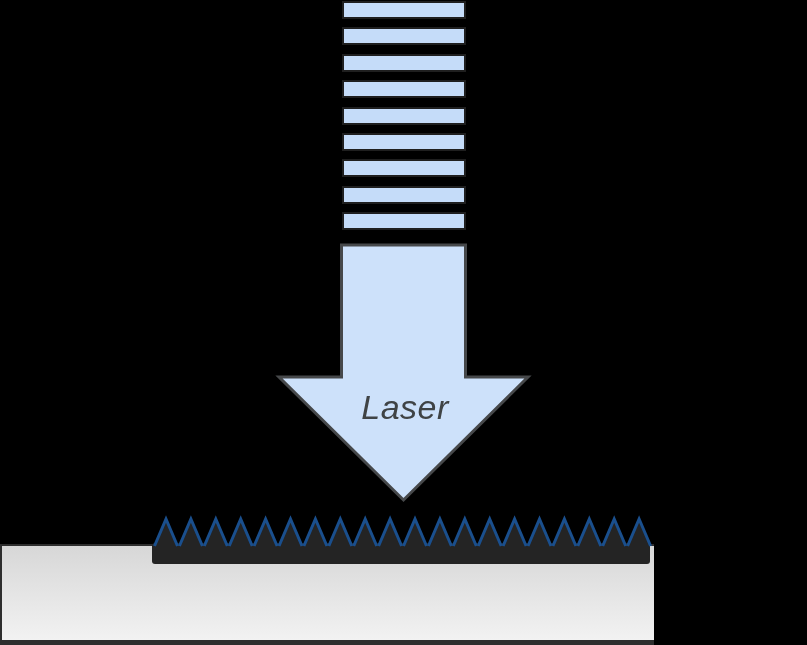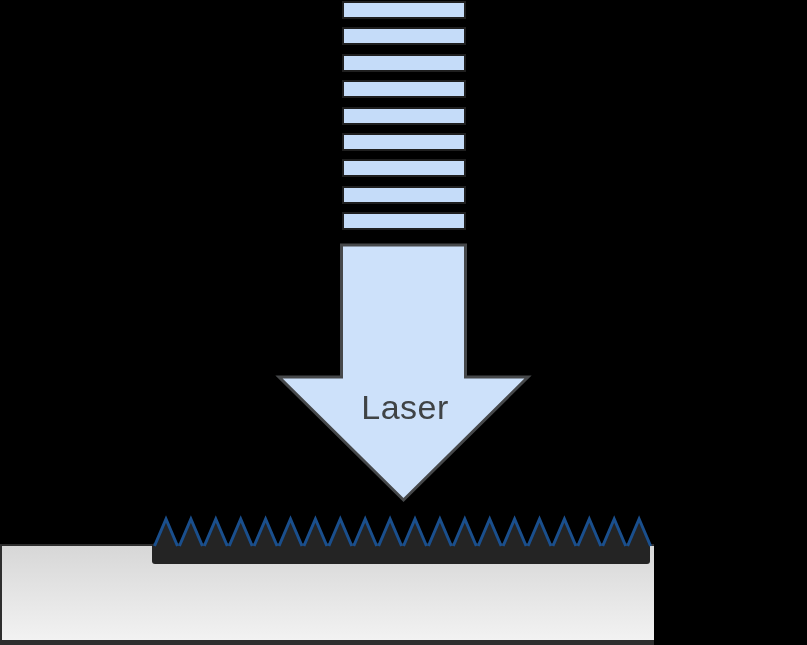--- a/index.html
+++ b/index.html
@@ -7,20 +7,21 @@
     padding: 0;
     background: #000;
     font-family: "Liberation Sans", sans-serif;
   }
   .canvas {
     position: relative;
     width: 654px;
     height: 645px;
     background: var(--background, #000);
     overflow: hidden;
+    font-style: italic;
   }
   
   .beam {
     position: absolute;
     left: 342px;
     top: 1px;
     width: 124px;
     height: 232px;
   }
   .beam-seg {

